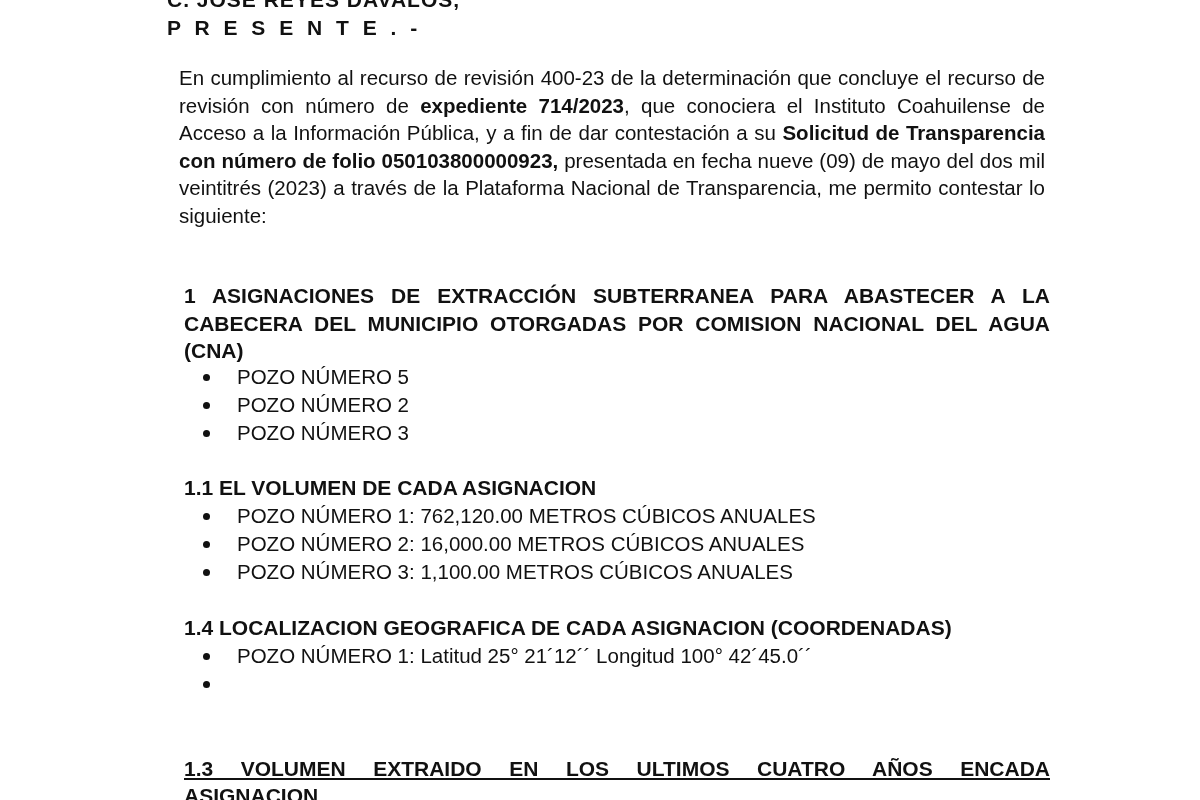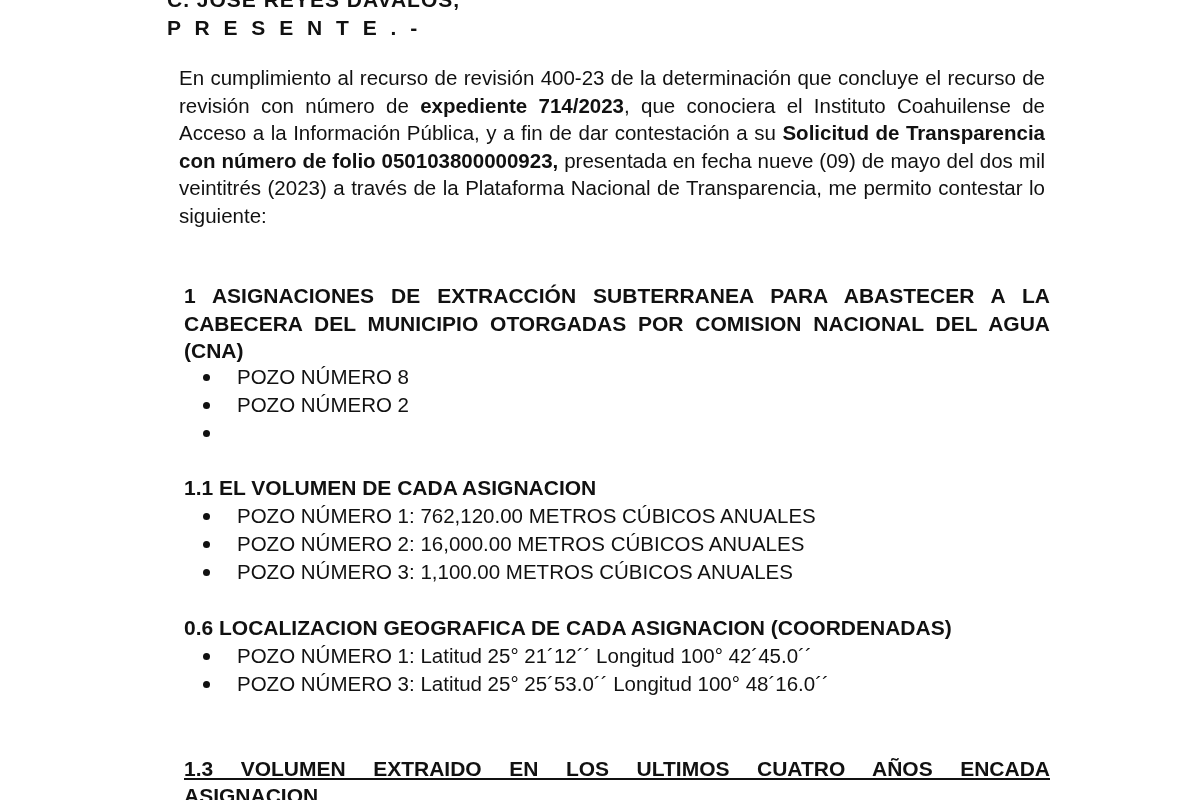--- a/index.html
+++ b/index.html
@@ -90,34 +90,34 @@
     <div class="name-line">C. JOSE REYES DAVALOS,</div>
     <div>P R E S E N T E . -</div>
   </div>
 
   <p class="intro" style="margin:0;">
     <span>En cumplimiento al recurso de revisión 400-23 de la determinación que concluye el recurso de revisión con número de </span><b>expediente 714/2023</b><span>, que conociera el Instituto Coahuilense de Acceso a la Información Pública, y a fin de dar contestación a su </span><b>Solicitud de Transparencia con número de folio 050103800000923,</b><span> presentada en fecha nueve (09) de mayo del dos mil veintitrés (2023) a través de la Plataforma Nacional de Transparencia, me permito contestar lo siguiente:</span>
   </p>
 
   <div class="section-heading" style="top:282px;">1 ASIGNACIONES DE EXTRACCIÓN SUBTERRANEA PARA ABASTECER A LA CABECERA DEL MUNICIPIO OTORGADAS POR COMISION NACIONAL DEL AGUA (CNA)</div>
   <ul class="bullets" style="top:363px;">
-    <li><span class="bullet"></span><span>POZO NÚMERO 8</span></li>
+    <li><span class="bullet"></span><span>POZO NÚMERO 5</span></li>
     <li><span class="bullet"></span><span>POZO NÚMERO 2</span></li>
-    <li><span class="bullet"></span></li>
+    <li><span class="bullet"></span><span>POZO NÚMERO 3</span></li>
   </ul>
 
   <div class="section-heading" style="top:474px;">1.1 EL VOLUMEN DE CADA ASIGNACION</div>
   <ul class="bullets" style="top:502px;">
     <li><span class="bullet"></span><span>POZO NÚMERO 1: 762,120.00 METROS CÚBICOS ANUALES</span></li>
     <li><span class="bullet"></span><span>POZO NÚMERO 2: 16,000.00 METROS CÚBICOS ANUALES</span></li>
     <li><span class="bullet"></span><span>POZO NÚMERO 3: 1,100.00 METROS CÚBICOS ANUALES</span></li>
   </ul>
 
-  <div class="section-heading" style="top:614px;">0.6 LOCALIZACION GEOGRAFICA DE CADA ASIGNACION (COORDENADAS)</div>
+  <div class="section-heading" style="top:614px;">1.4 LOCALIZACION GEOGRAFICA DE CADA ASIGNACION (COORDENADAS)</div>
   <ul class="bullets" style="top:642px;">
     <li><span class="bullet"></span><span>POZO NÚMERO 1: Latitud 25° 21´12´´ Longitud 100° 42´45.0´´</span></li>
-    <li><span class="bullet"></span><span>POZO NÚMERO 3: Latitud 25° 25´53.0´´ Longitud 100° 48´16.0´´</span></li>
+    <li><span class="bullet"></span></li>
   </ul>
 
   <div class="section-heading justify-last" style="top:755px;text-decoration:underline;">1.3 VOLUMEN EXTRAIDO EN LOS ULTIMOS CUATRO AÑOS ENCADA</div>
   <div class="section-heading" style="top:782px;">ASIGNACION</div>
 
 </div>
 
 </body></html>

